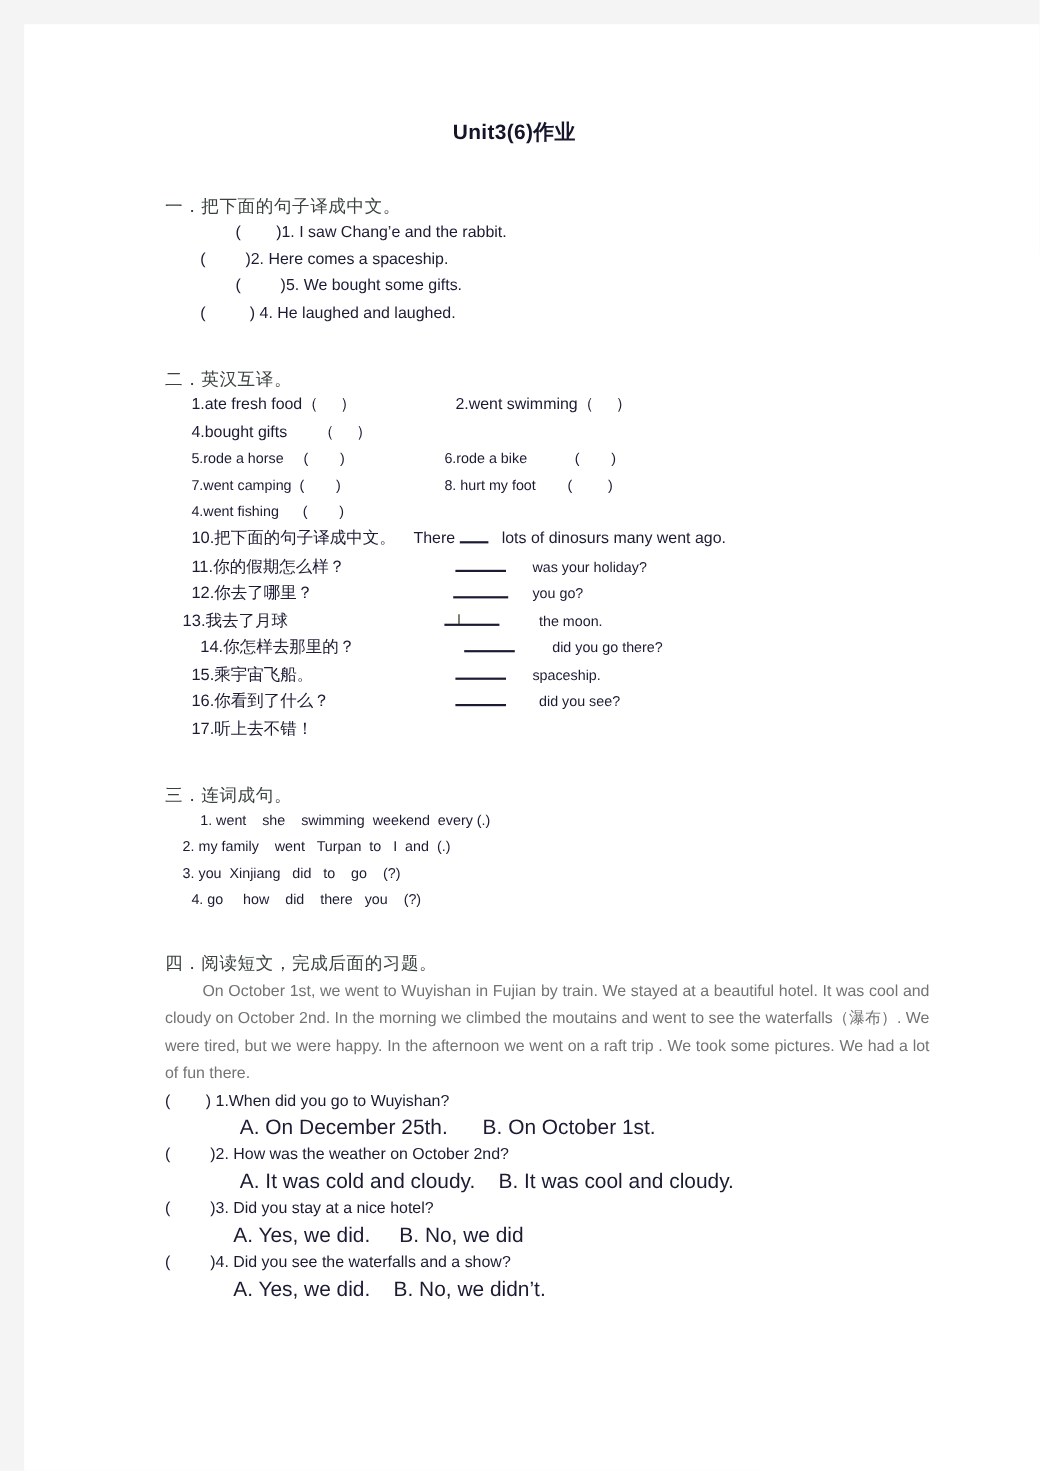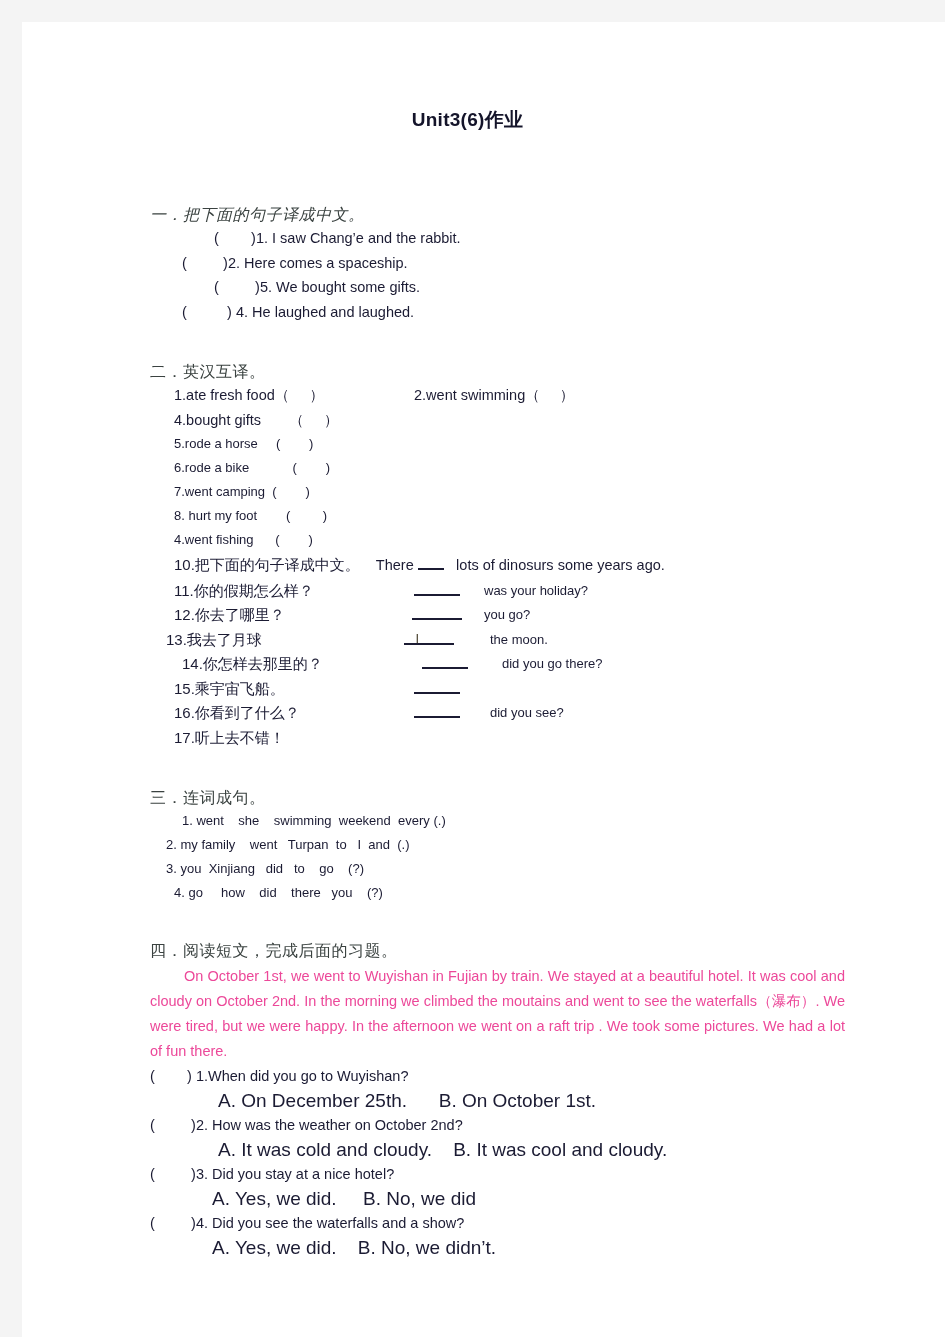--- a/index.html
+++ b/index.html
@@ -43,36 +43,35 @@
 
   
   .sec-head {
     font-size: 16px;
     color: #3a4240;
     margin: 0;
     padding: 0;
     letter-spacing: 0.5px;
     white-space: nowrap;
   }
-  .sec-1 { margin-top: 72px; font-style: italic; }
+  .sec-1 { margin-top: 45px; }
   .sec-2 { margin-top: 38px; }
   .sec-3 { margin-top: 38px; }
   .sec-4 { margin-top: 36px; }
 
   
   .row {
     font-size: 14.5px;
     line-height: 24.5px;
     white-space: pre;
     color: #1b1b33;
   }
   .row.sm {
     font-size: 13px;
     line-height: 24px;
-    flex-direction: column;
   }
   .row.cn {
     font-size: 15px;
     line-height: 26.5px;
   }
   .i2  { margin-left: 16px; }
   .i3  { margin-left: 24px; }
   .i4  { margin-left: 32px; }
   .i5  { margin-left: 64px; }
 
@@ -114,21 +113,21 @@
     height: 12px;
   }
 
   
   .passage {
     font-size: 14.5px;
     line-height: 25px;
     text-align: justify;
     text-justify: inter-word;
     margin-top: 2px;
-    color: #ec4899;
+    color: #737373;
   }
   .passage .ind { padding-left: 34px; }
 
   
   .mcq-q {
     font-size: 14.5px;
     line-height: 24.5px;
     white-space: pre;
     color: #1b1b33;
   }
@@ -178,21 +177,21 @@
         <span class="c1">4.went fishing      (        )</span>
         <span class="c2"></span>
       </div>
     </div>
 
     <div>
 
       <div class="row cn i3" style="white-space:normal;">
         <span>10.</span><span>把下面的句子译成中文。</span><span style="display:inline-block;width:16px;"></span><span class="row" style="font-size:14.5px;">There</span>
         <span class="inlineblank"></span>
-        <span style="display:inline-block;width:8px;"></span><span class="row" style="font-size:14.5px;">lots of dinosurs some years ago.</span>
+        <span style="display:inline-block;width:8px;"></span><span class="row" style="font-size:14.5px;">lots of dinosurs many went ago.</span>
       </div>
 
       <div class="fillrow row i3">
         <span class="cnpart"><span>11.</span><span>你的假期怎么样？</span></span>
         <span class="blankwrap"><span class="blank w46"></span></span>
         <span class="enpart">was your holiday?</span>
       </div>
 
       <div class="fillrow row i3">
         <span class="cnpart"><span>12.</span><span>你去了哪里？</span></span>
@@ -208,20 +207,21 @@
 
       <div class="fillrow row i4">
         <span class="cnpart"><span>14.</span><span>你怎样去那里的？</span></span>
         <span class="blankwrap"><span class="blank w46"></span></span>
         <span class="enpart" style="padding-left:10px;">did you go there?</span>
       </div>
 
       <div class="fillrow row i3">
         <span class="cnpart"><span>15.</span><span>乘宇宙飞船。</span></span>
         <span class="blankwrap"><span class="blank w46"></span></span>
+        <span class="enpart">spaceship.</span>
       </div>
 
       <div class="fillrow row i3">
         <span class="cnpart"><span>16.</span><span>你看到了什么？</span></span>
         <span class="blankwrap"><span class="blank w46"></span></span>
         <span class="enpart" style="padding-left:6px;">did you see?</span>
       </div>
 
       <div class="fillrow row i3">
         <span class="cnpart"><span>17.</span><span>听上去不错！</span></span>

